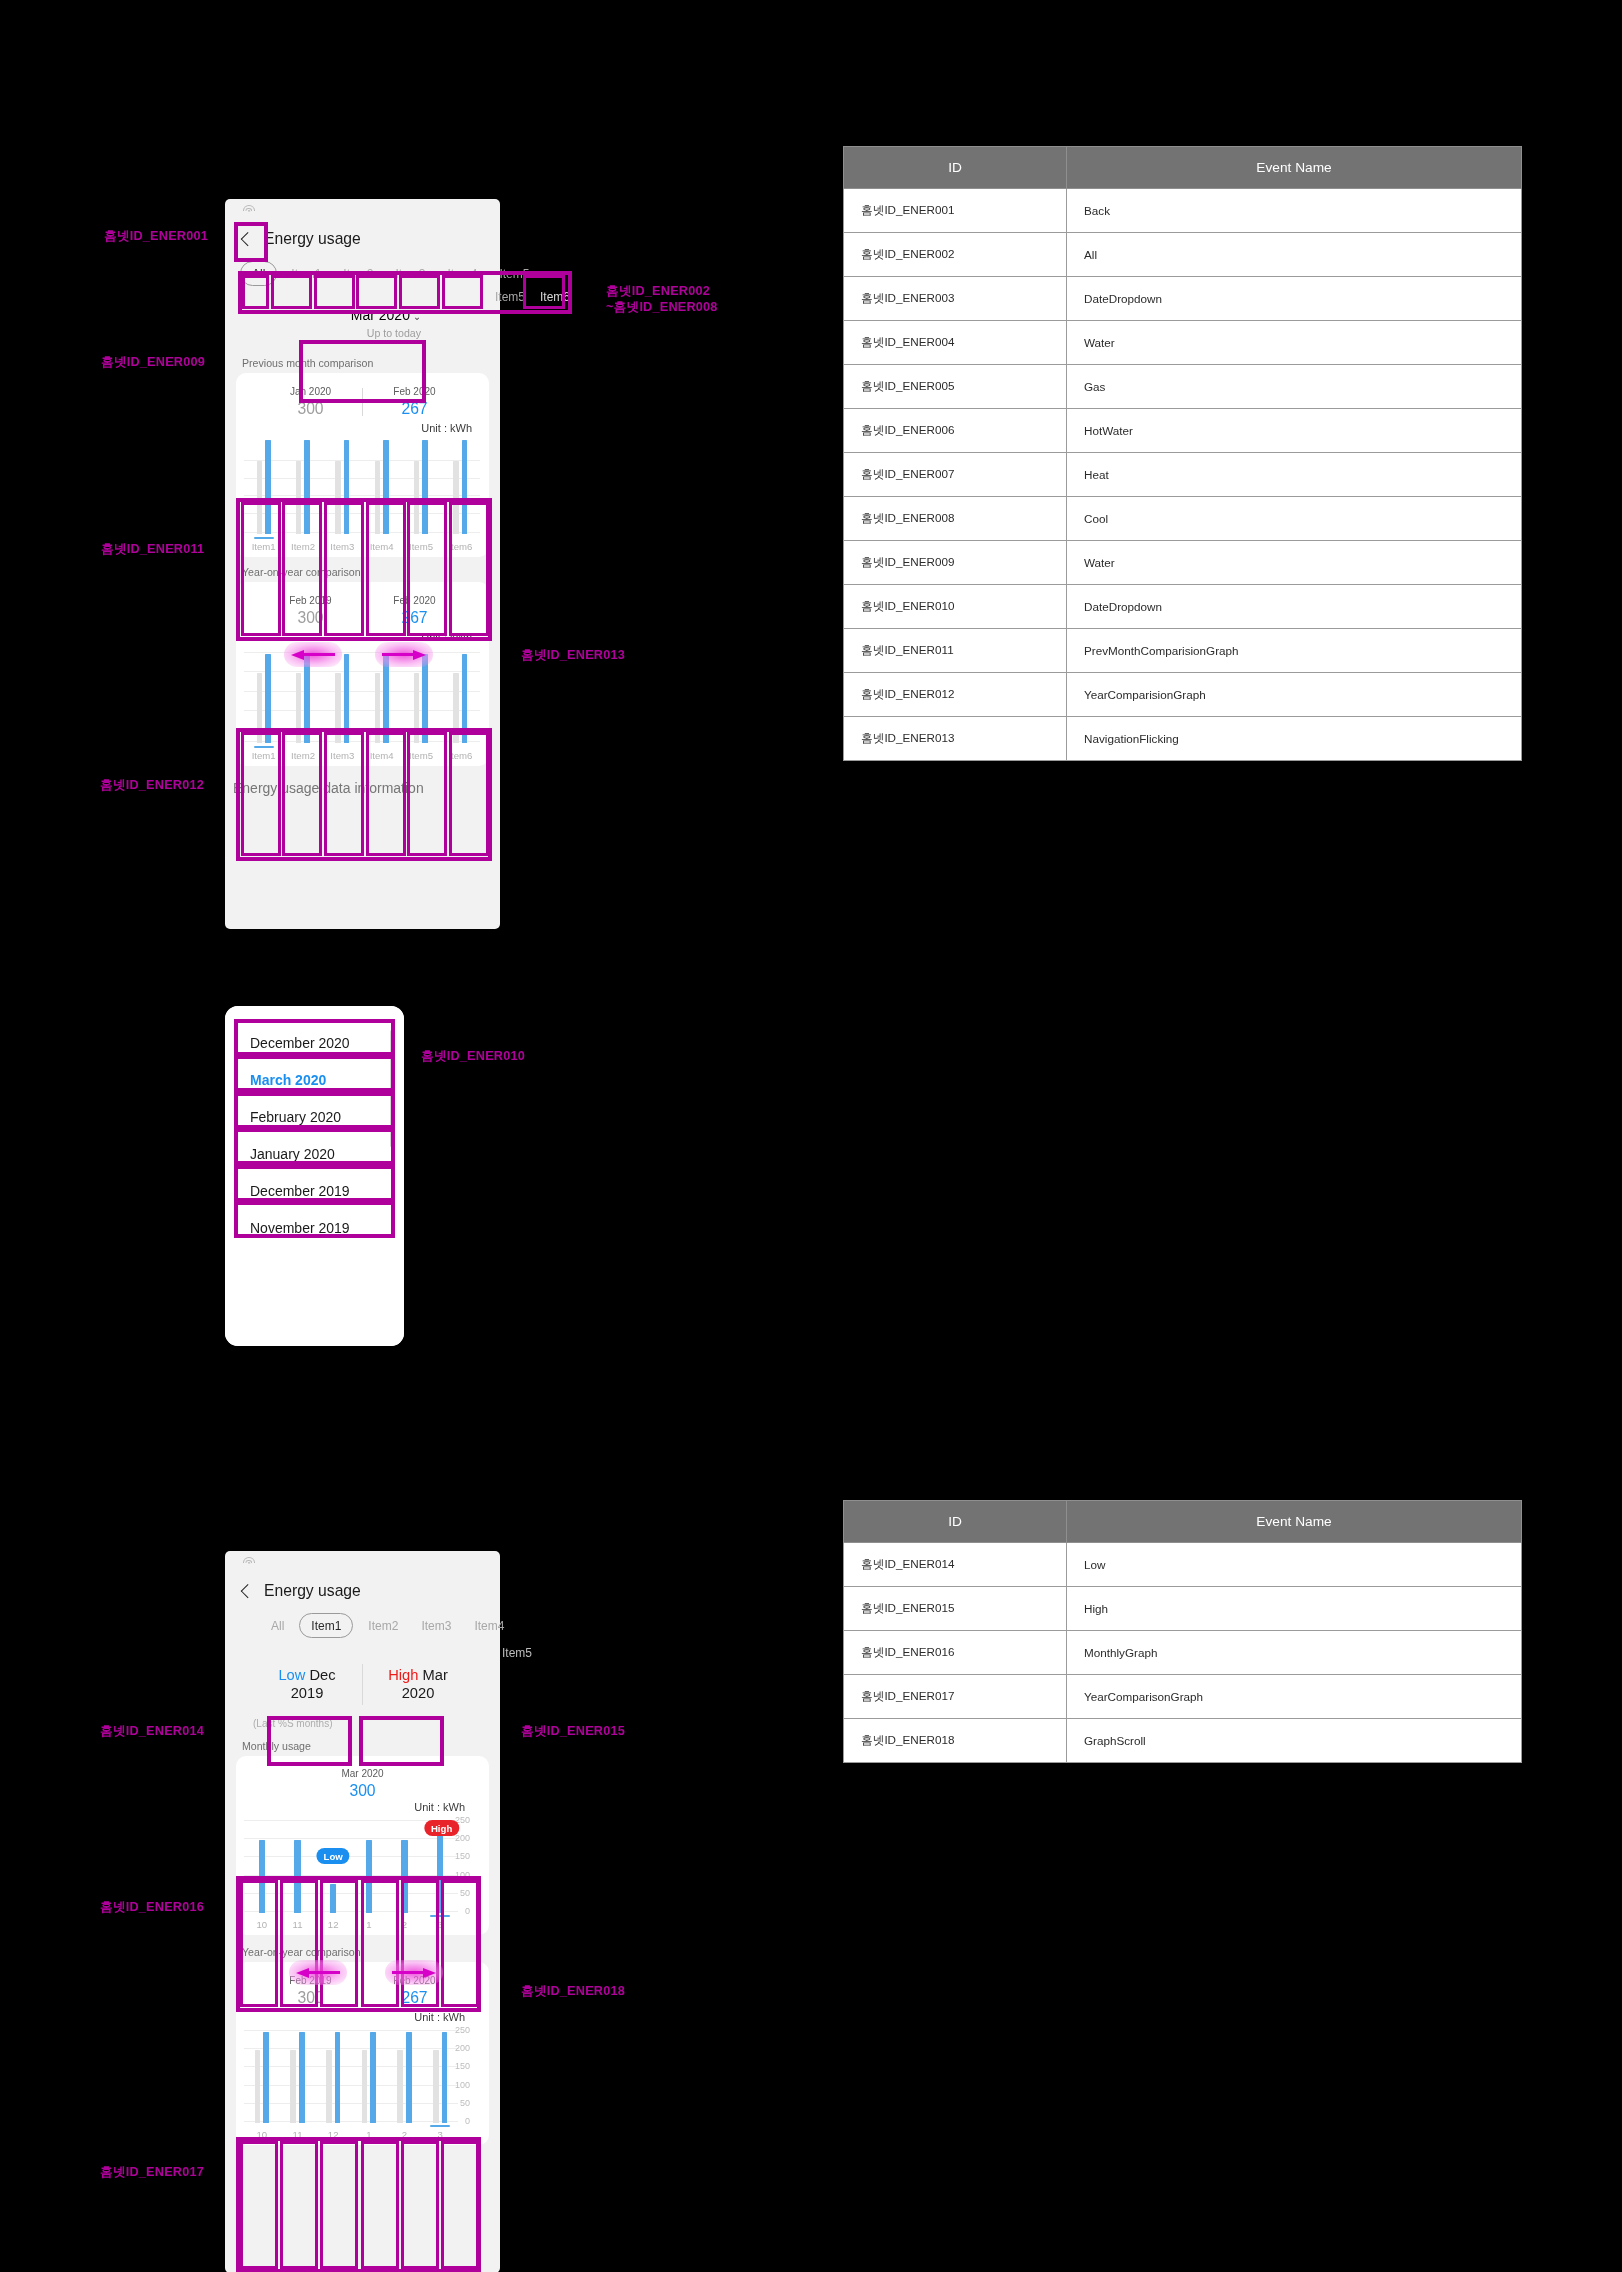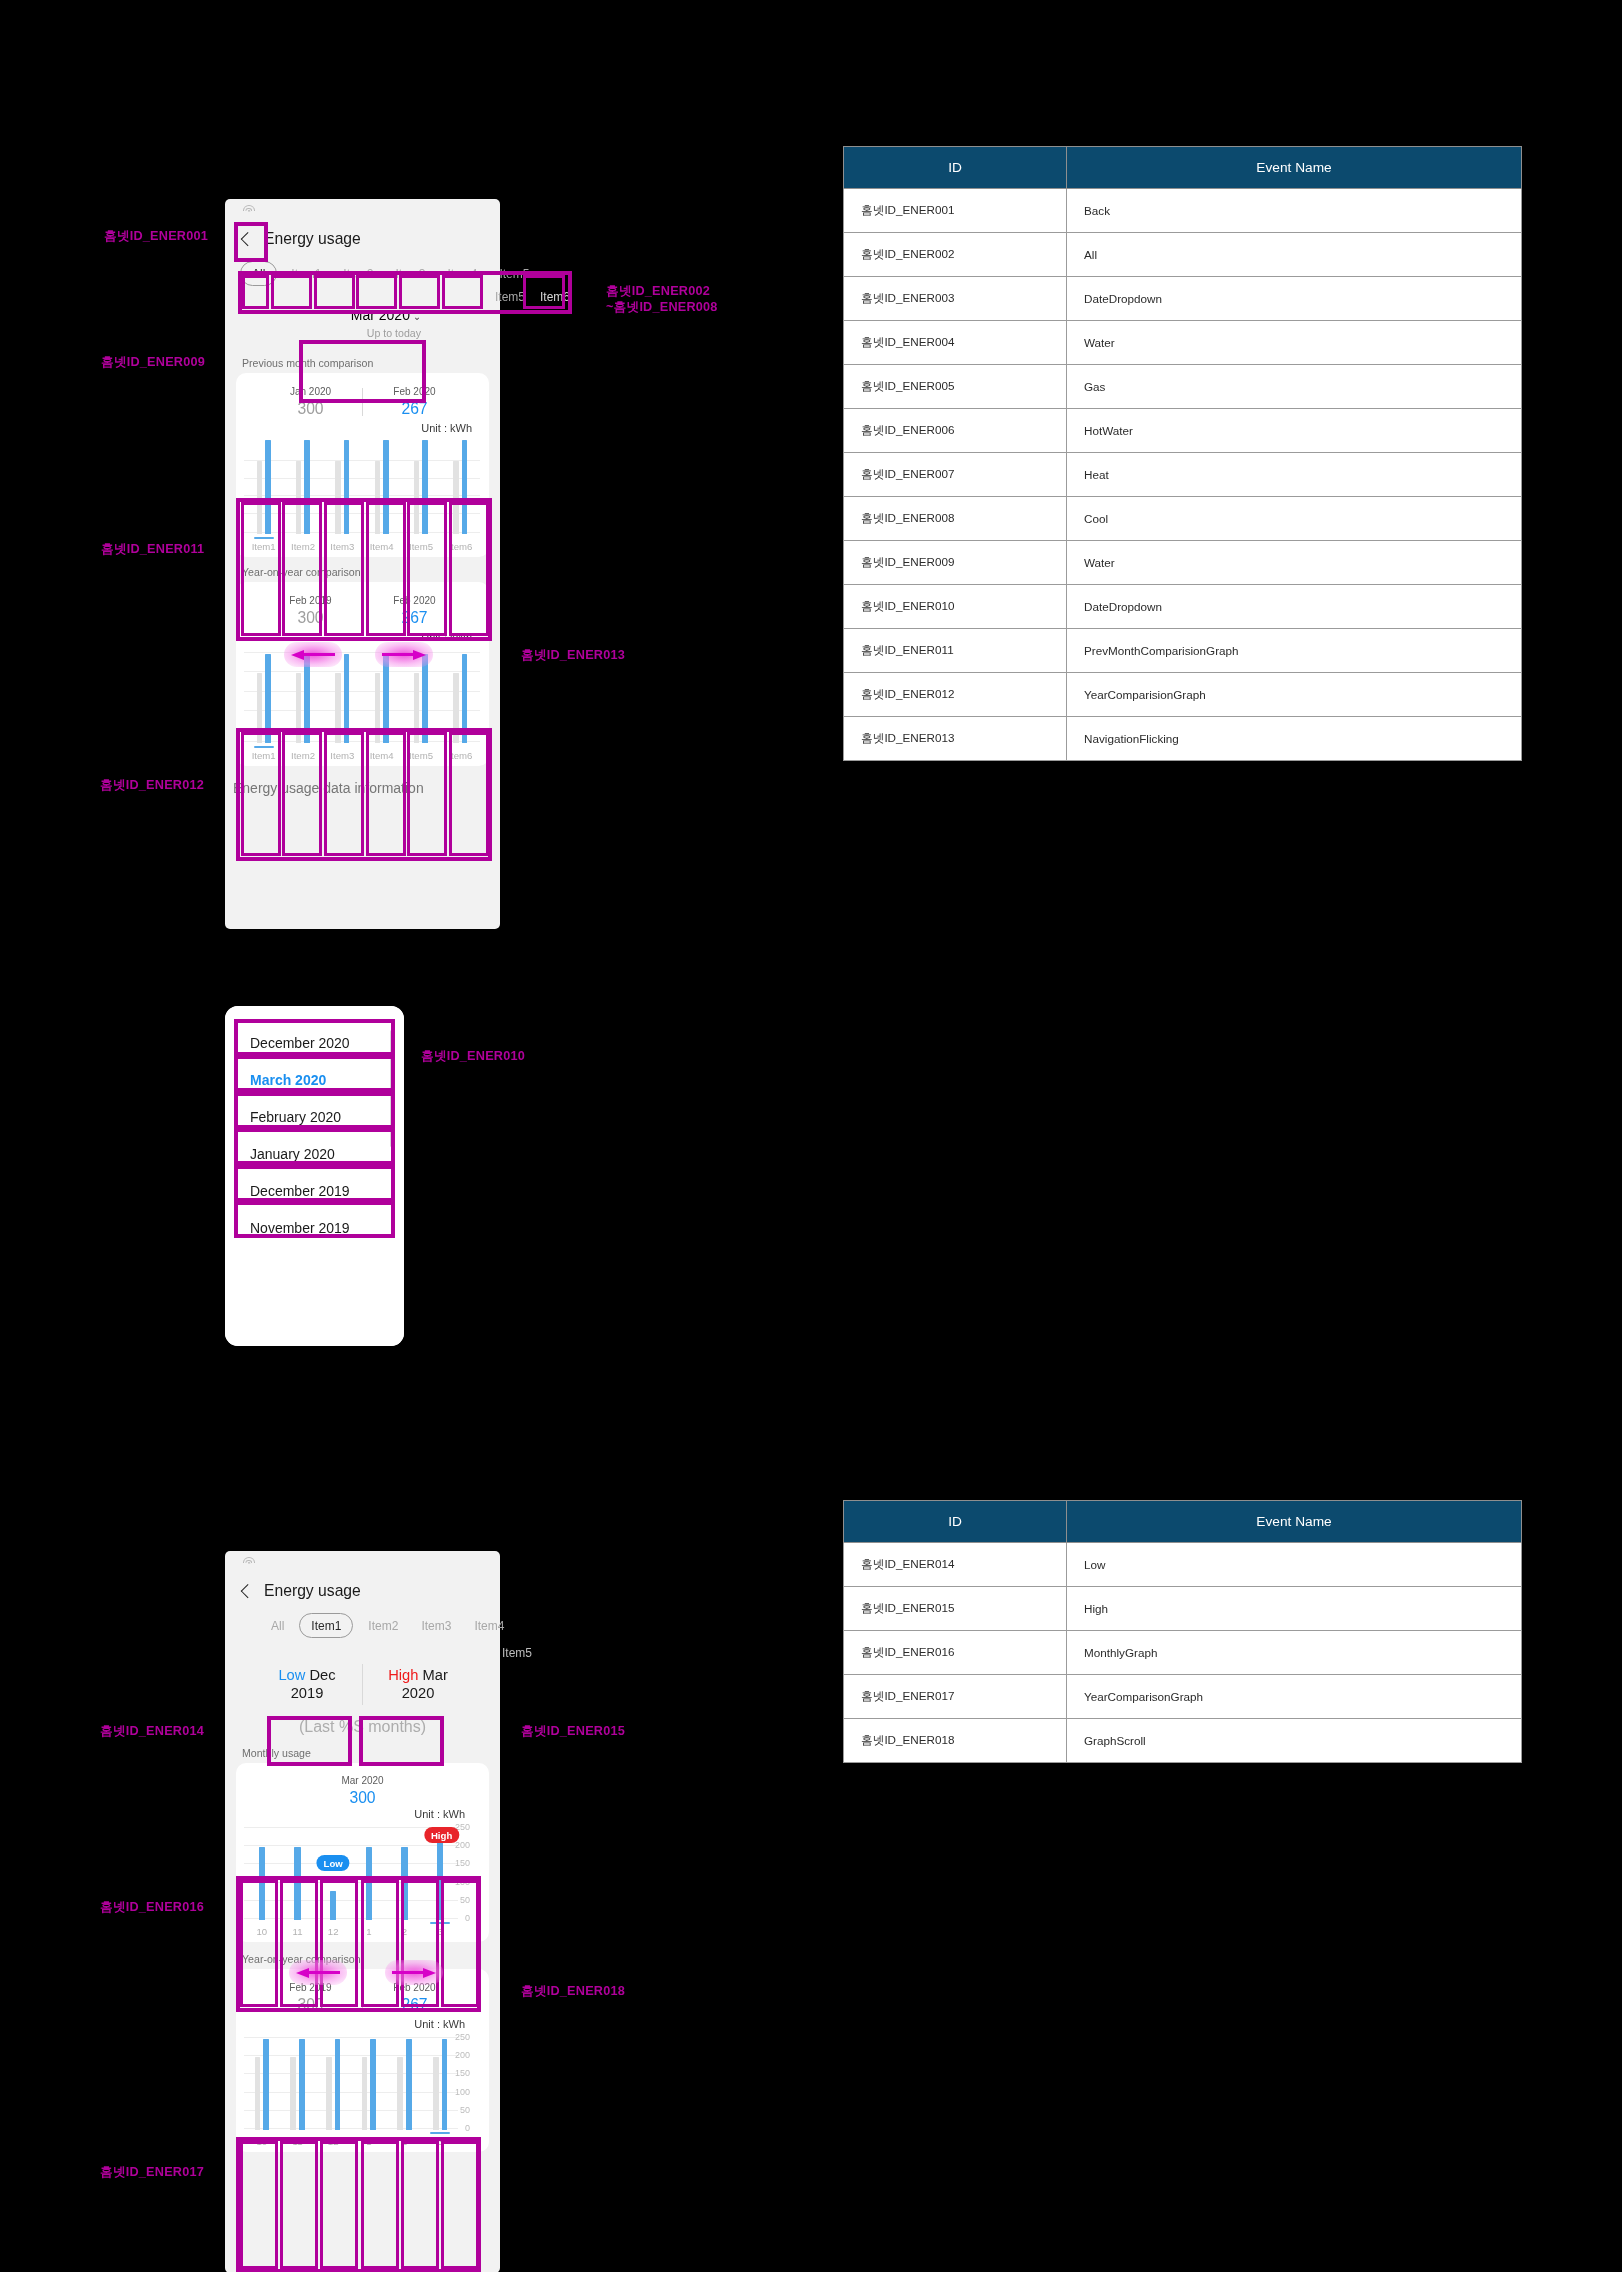--- a/index.html
+++ b/index.html
@@ -84,21 +84,21 @@
                width:20px; height:2px; background:#56a9e8; border-radius:1px; }
   .yaxis { position:absolute; right:-1px; top:0; bottom:0; width:27px; }
   .yaxis span { position:absolute; right:17px; font-size:9px; color:#bdbdbd; transform:translateY(-50%); }
 
   .badge { position:absolute; padding:2.5px 7px; border-radius:9px; color:#fff;
            font-size:9.6px; font-weight:bold; transform:translate(-50%,-50%); white-space:nowrap; }
   .badge.low { background:#1a8ff0; }
   .badge.high{ background:#e8242a; }
 
   .footnote { font-size:14px; color:#767676; padding:14px 0 0 8px; }
-  .lastmonths { text-align:center; font-size:16px; color:#adadad; padding-top:8px; }
+  .lastmonths { font-size:10px; color:#adadad; padding-top:8px;margin-left:28px; }
 
   
   .lhrow { display:flex; justify-content:center; align-items:stretch; padding:18px 0 0; }
   .lhbox { width:96px; text-align:center; padding:7px 4px; font-size:14.7px; color:#1a1a1a; line-height:1.25; }
   .lhbox .k.low { color:#1a8ff0; }
   .lhbox .k.high{ color:#ef1a1a; }
   .lhdiv { width:1px; background:#d9d9d9; margin:5px 7px; }
 
   
   .hl-box { position:absolute; border:4px solid #B0009B; pointer-events:none; }
@@ -120,21 +120,21 @@
   
   .dropdown { position:absolute; background:#fff; border-radius:11px; padding:5px 0; }
   .dd-item { height:37px; display:flex; align-items:center; padding-left:14px;
              font-size:14px; color:#1a1a1a; }
   .dd-item.sel { color:#1a8ff0; font-weight:bold; }
   .dd-scroll { position:absolute; right:5px; top:11px; width:3px; height:117px;
                background:#d6d6d6; border-radius:1.5px; }
 
   
   table.evt { position:absolute; border-collapse:collapse; background:#fff; }
-  table.evt th { background:#0c4a6e; color:#fff; font-size:13.7px; font-weight:normal;
+  table.evt th { background:#737373; color:#fff; font-size:13.7px; font-weight:normal;
                  padding:13px 0; border:0.5px solid #8f8f8f; }
   table.evt td { font-size:11.7px; color:#2b2b2b; padding:14px 17px;
                  border:0.5px solid #9b9b9b; }
   table.evt td.idcol { width:223px; }
 </style>
 </head>
 <body>
 
 <div id="root">
 

